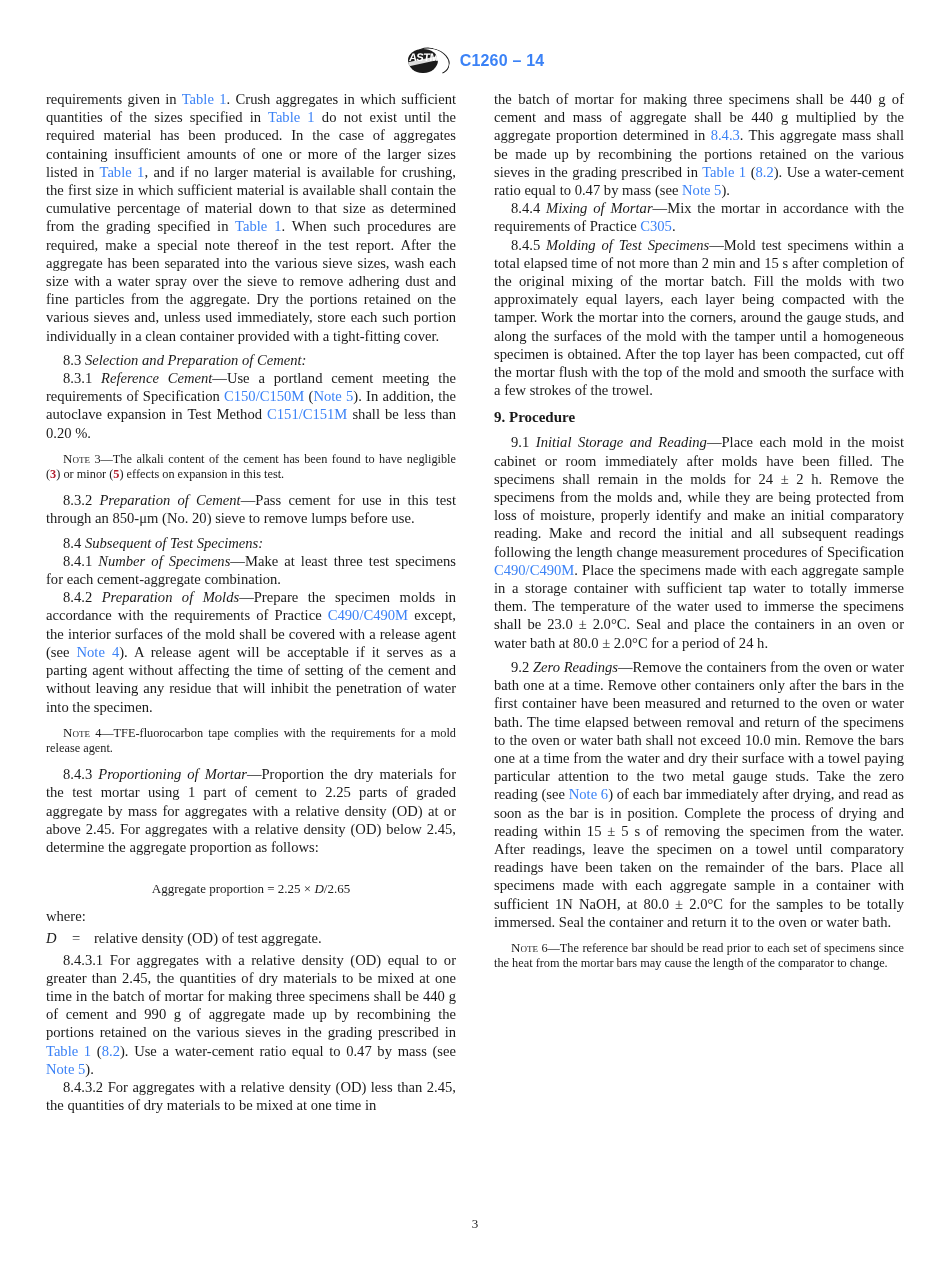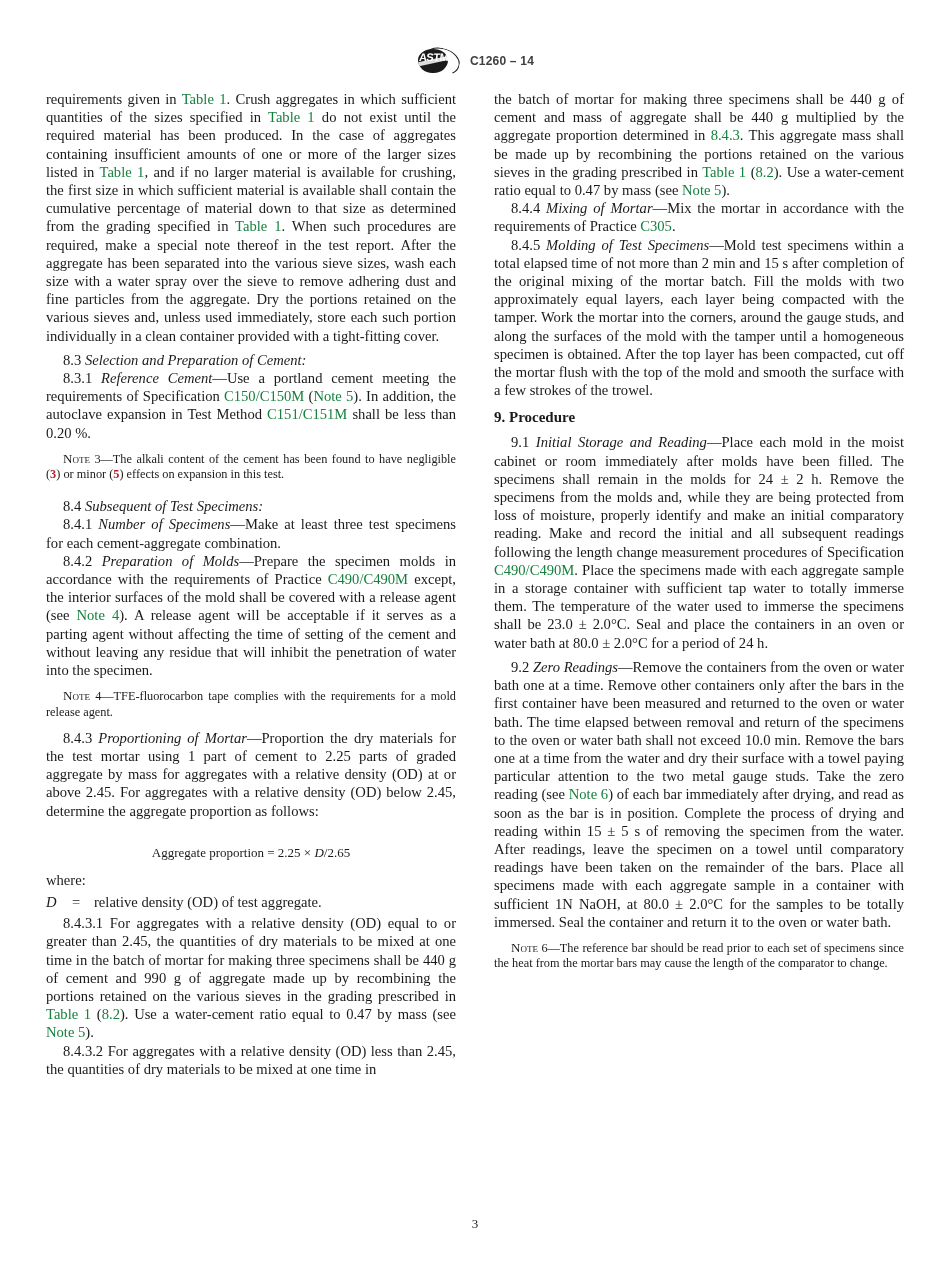--- a/index.html
+++ b/index.html
@@ -82,23 +82,23 @@
     height: 25px;
     border: 1.5px solid #1b1b1b;
     border-radius: 50%;
     border-left-color: transparent;
     border-bottom-color: transparent;
     transform: rotate(14deg);
   }
   #runhead .doc-desig {
     font-family: "Liberation Sans", sans-serif;
     font-weight: bold;
-    font-size: 12px;
+    font-size: 16px;
     letter-spacing: .2px;
-    color: #404040;
+    color: #3b82f6;
     white-space: nowrap;
   }
 
   
   #columns {
     position: absolute;
     top: 90px;
     left: 46px;
     width: 858px;
     display: flex;
@@ -136,21 +136,21 @@
   h2.sect {
     margin: 0;
     font-family: "Liberation Serif", serif;
     font-weight: bold;
     font-size: 15px;
     line-height: 19px;
     text-align: left;
   }
 
   .it { font-style: italic; }
-  .lnk { color: #15803d; }
+  .lnk { color: #3b82f6; }
   .lnkb { color: #b3202f; font-weight: bold; }
 
   .eq {
     margin: 25px 0 10px 0;
     font-size: 13px;
     text-align: center;
     text-indent: 0;
     line-height: 16px;
   }
 
@@ -208,20 +208,21 @@
       <p class="flush"><span>requirements given in </span><span class="lnk">Table 1</span><span>. Crush aggregates in which sufficient quantities of the sizes specified in </span><span class="lnk">Table 1</span><span> do not exist until the required material has been produced. In the case of aggregates containing insufficient amounts of one or more of the larger sizes listed in </span><span class="lnk">Table 1</span><span>, and if no larger material is available for crushing, the first size in which sufficient material is available shall contain the cumulative percentage of material down to that size as determined from the grading specified in </span><span class="lnk">Table 1</span><span>. When such procedures are required, make a special note thereof in the test report. After the aggregate has been separated into the various sieve sizes, wash each size with a water spray over the sieve to remove adhering dust and fine particles from the aggregate. Dry the portions retained on the various sieves and, unless used immediately, store each such portion individually in a clean container provided with a tight-fitting cover.</span></p>
 
       <div class="gap-sm"></div>
 
       <p class="ind"><span>8.3</span> <span class="it">Selection and Preparation of Cement:</span></p>
 
       <p class="ind"><span>8.3.1</span> <span class="it">Reference Cement</span><span>—Use a portland cement meeting the requirements of Specification </span><span class="lnk">C150/C150M</span><span> (</span><span class="lnk">Note 5</span><span>). In addition, the autoclave expansion in Test Method </span><span class="lnk">C151/C151M</span><span> shall be less than 0.20 %.</span></p>
 
       <p class="note"><span class="nlabel">Note</span> <span>3</span><span>—The alkali content of the cement has been found to have negligible (</span><span class="lnkb">3</span><span>) or minor (</span><span class="lnkb">5</span><span>) effects on expansion in this test.</span></p>
 
+      <p class="ind"><span>8.3.2</span> <span class="it">Preparation of Cement</span><span>—Pass cement for use in this test through an 850-μm (No. 20) sieve to remove lumps before use.</span></p>
 
       <div class="gap-sm"></div>
 
       <p class="ind"><span>8.4</span> <span class="it">Subsequent of Test Specimens:</span></p>
 
       <p class="ind"><span>8.4.1</span> <span class="it">Number of Specimens</span><span>—Make at least three test specimens for each cement-aggregate combination.</span></p>
 
       <p class="ind"><span>8.4.2</span> <span class="it">Preparation of Molds</span><span>—Prepare the specimen molds in accordance with the requirements of Practice </span><span class="lnk">C490/C490M</span><span> except, the interior surfaces of the mold shall be covered with a release agent (see </span><span class="lnk">Note 4</span><span>). A release agent will be acceptable if it serves as a parting agent without affecting the time of setting of the cement and without leaving any residue that will inhibit the penetration of water into the specimen.</span></p>
 
       <p class="note"><span class="nlabel">Note</span> <span>4</span><span>—TFE-fluorocarbon tape complies with the requirements for a mold release agent.</span></p>

